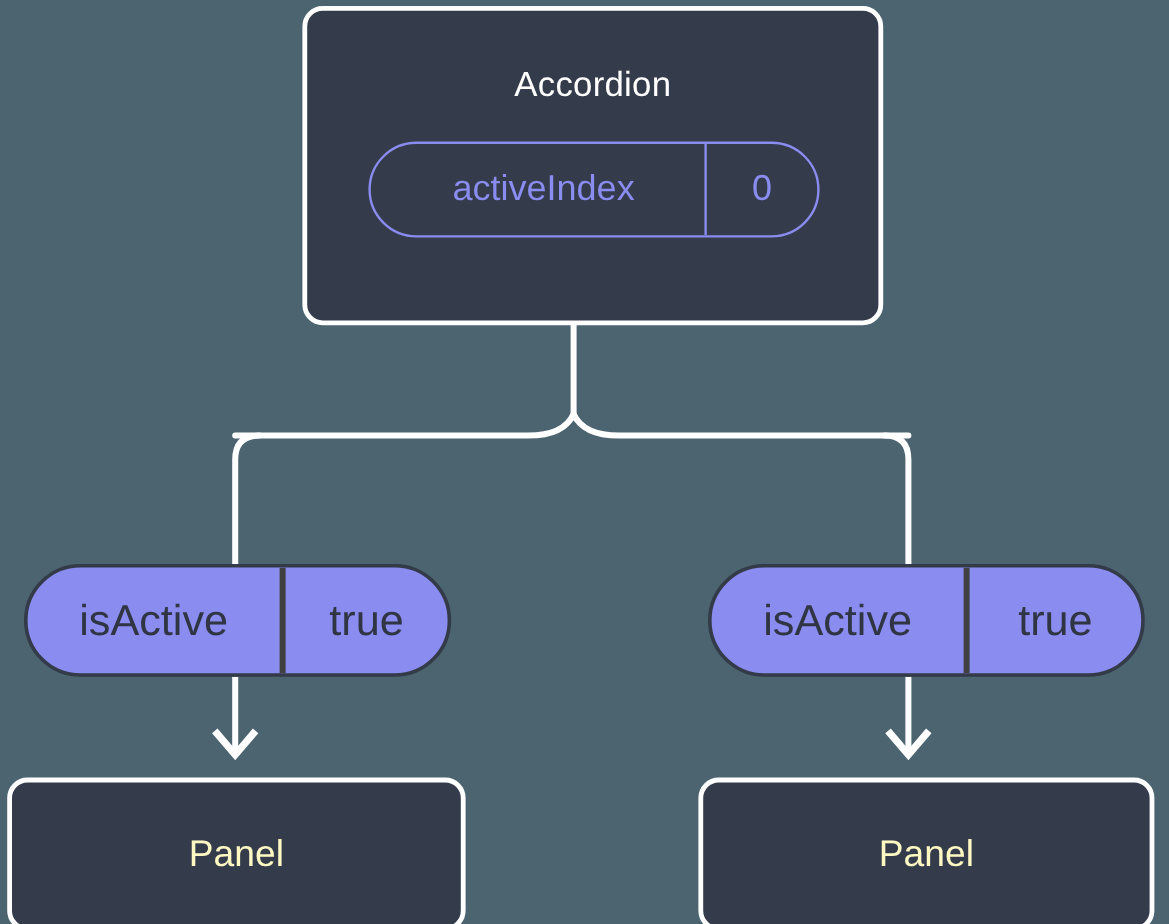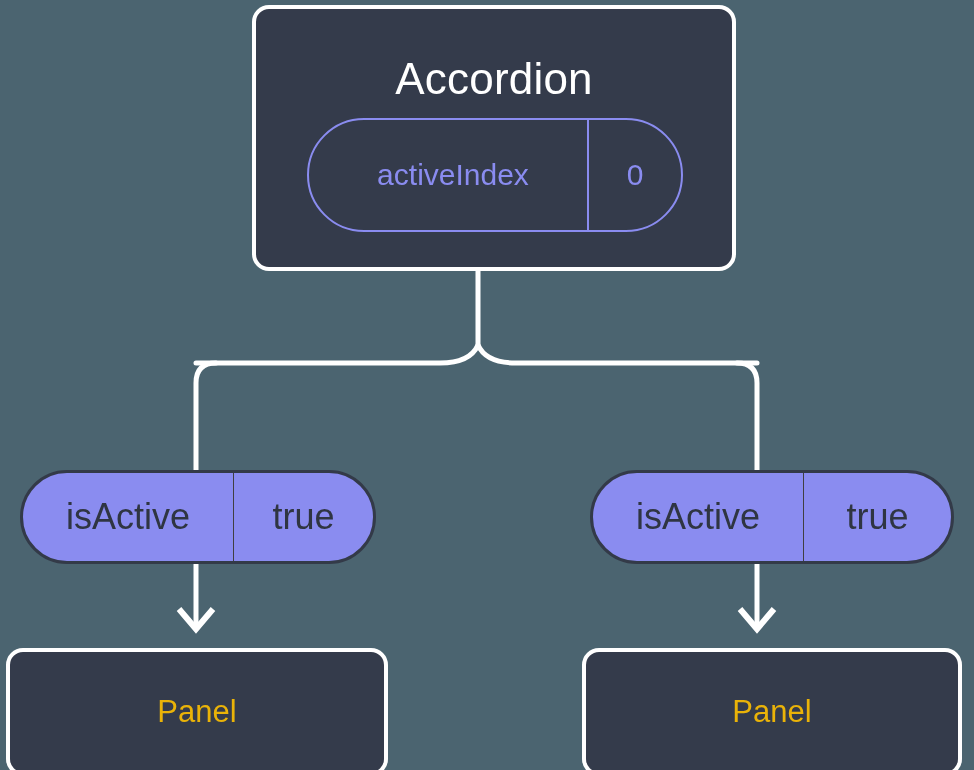--- a/index.html
+++ b/index.html
@@ -34,42 +34,42 @@
     width: 484px;
     height: 266px;
   }
   #accordion-title {
     position: absolute;
     left: 0;
     top: 48px;
     width: 100%;
     text-align: center;
     color: #ffffff;
-    font-size: 44px;
+    font-size: 29px;
     letter-spacing: 0.2px;
     line-height: 1;
     white-space: nowrap;
   }
 
   
   .pill-outline {
     position: absolute;
     box-sizing: border-box;
     display: flex;
     align-items: stretch;
     border: 2px solid #8a8cf0;
     border-radius: 999px;
     background: transparent;
     overflow: hidden;
   }
   #state-pill {
     left: 307px;
     top: 118px;
     width: 376px;
-    height: 114px;
+    height: 80px;
   }
   .pill-outline .pill-key,
   .pill-outline .pill-val {
     display: flex;
     align-items: center;
     justify-content: center;
     color: #8a8cf0;
     font-size: 30px;
     line-height: 1;
     white-space: nowrap;
@@ -114,21 +114,21 @@
     justify-content: center;
     color: #2f3542;
     font-size: 36px;
     line-height: 1;
     white-space: nowrap;
   }
   #prop-pill-left .pill-key { width: 210px; }
   #prop-pill-right .pill-key { width: 210px; }
   .pill-filled .pill-val {
     flex: 1 1 auto;
-    border-left: 1px solid #404040;
+    border-left: 5px solid #404040;
   }
 
   
   #panel-left {
     left: 6px;
     top: 648px;
     width: 382px;
     height: 128px;
   }
   #panel-right {
@@ -136,21 +136,21 @@
     top: 648px;
     width: 380px;
     height: 128px;
   }
   .panel-label {
     position: absolute;
     left: 0;
     top: 44px;
     width: 100%;
     text-align: center;
-    color: #eab308;
+    color: #fef9c3;
     font-size: 31px;
     line-height: 1;
     white-space: nowrap;
   }
 
   
   #connectors {
     position: absolute;
     left: 0;
     top: 0;

